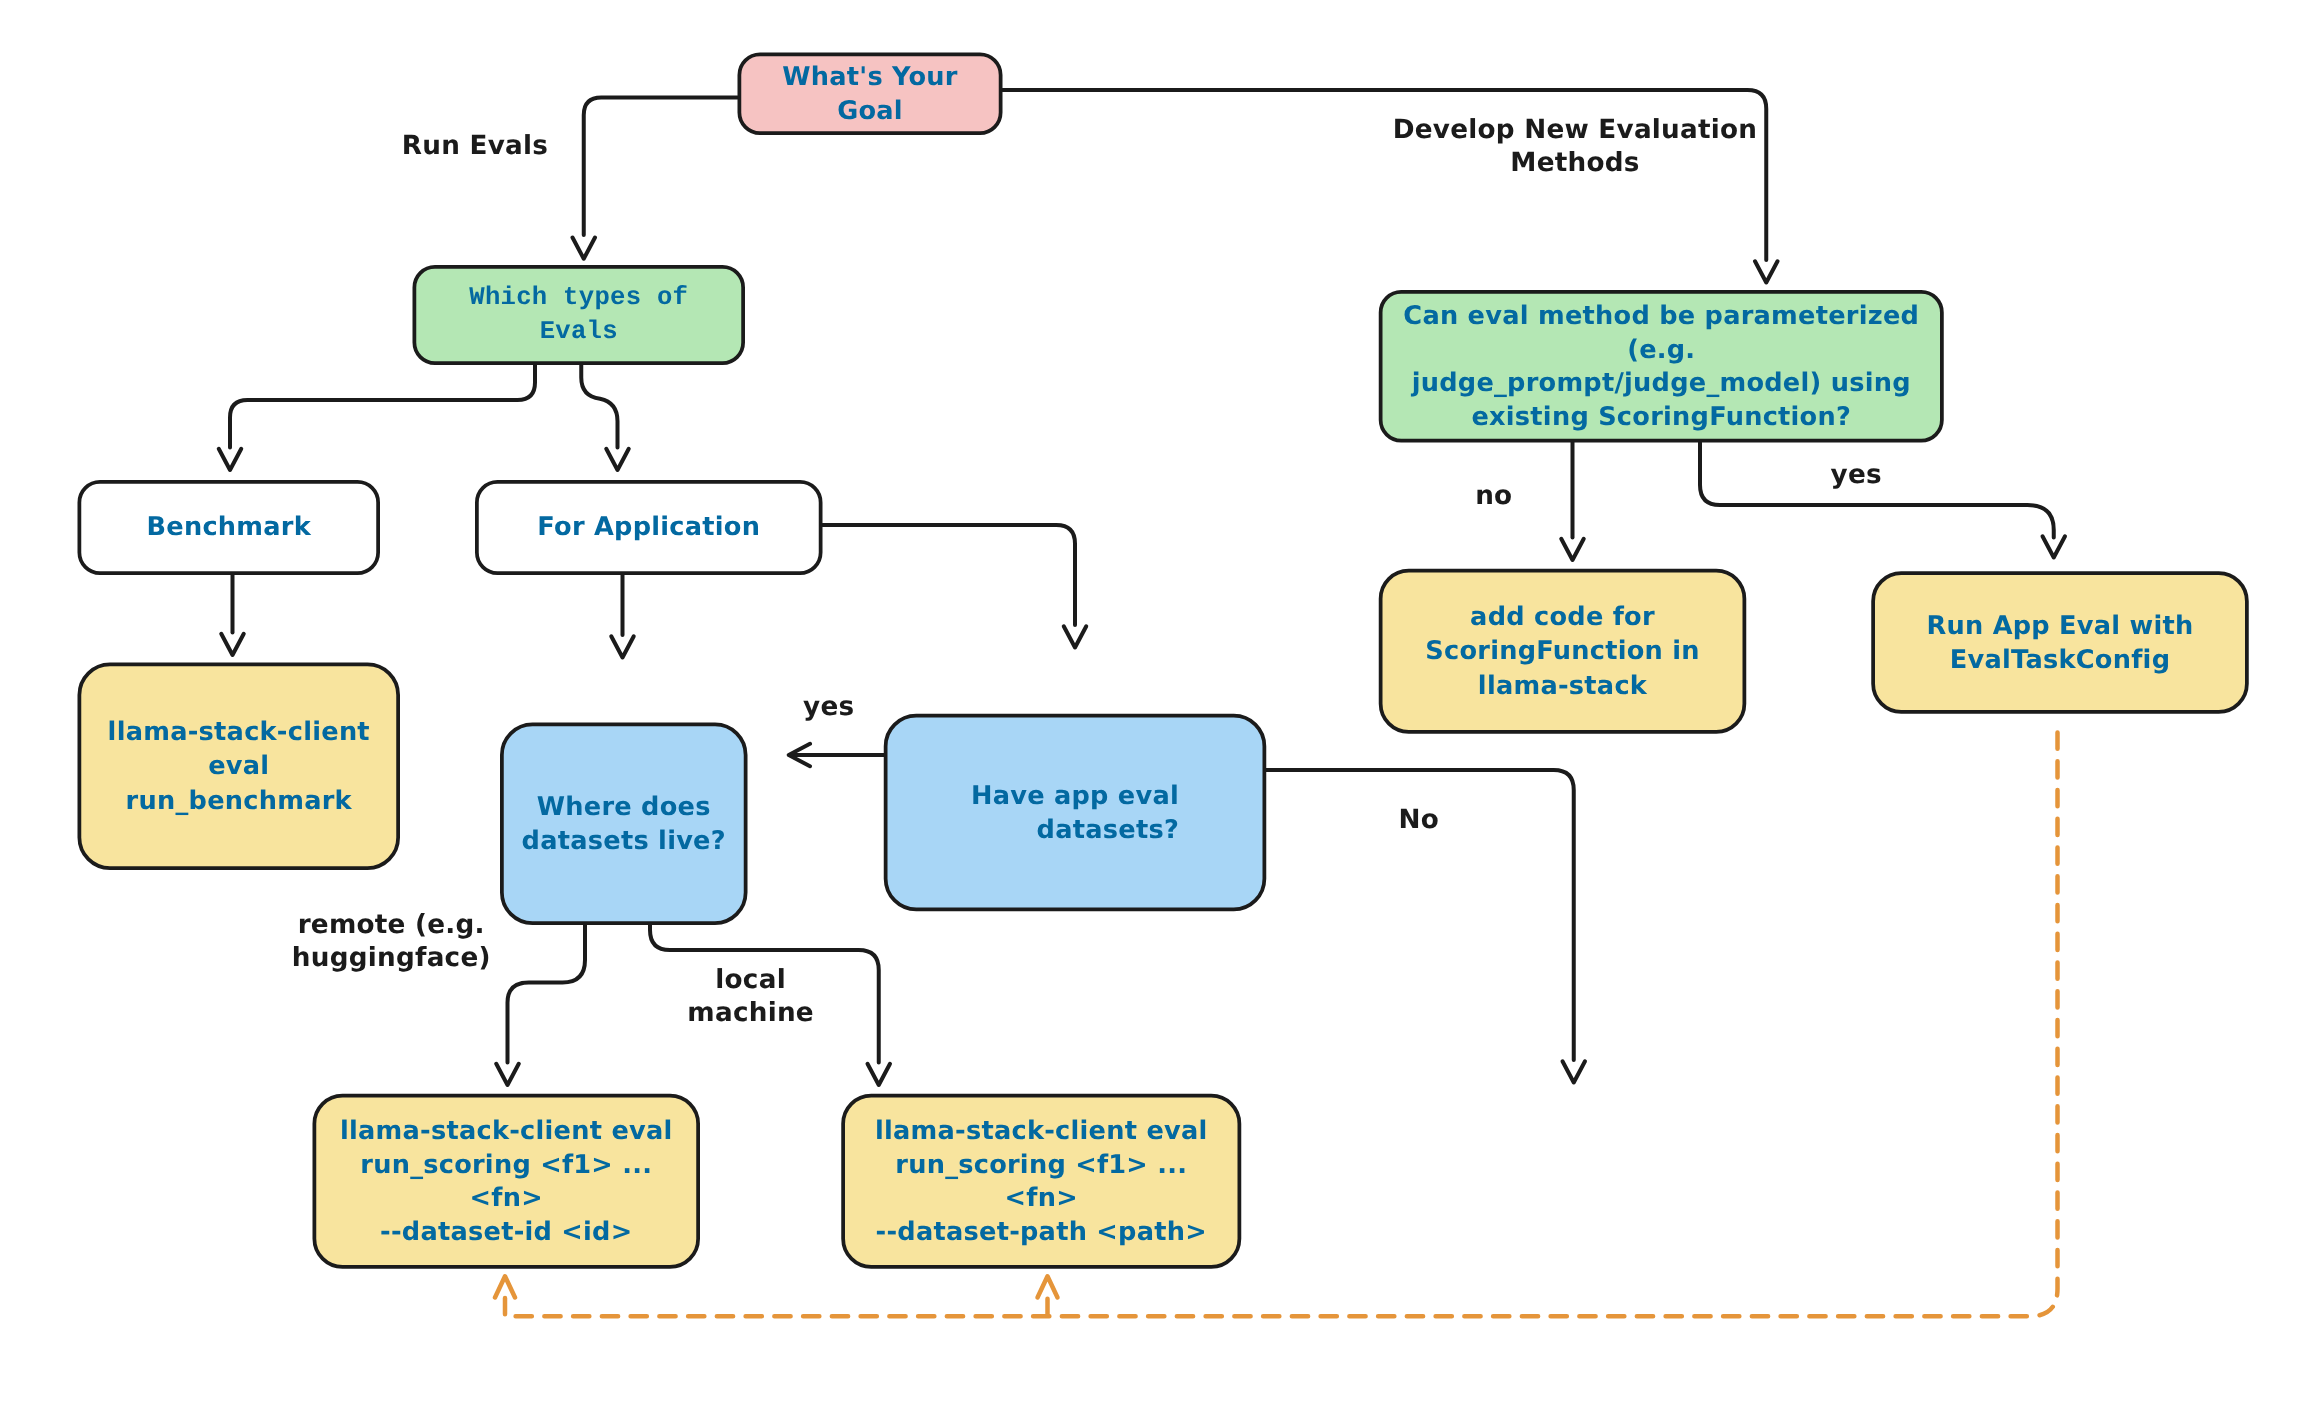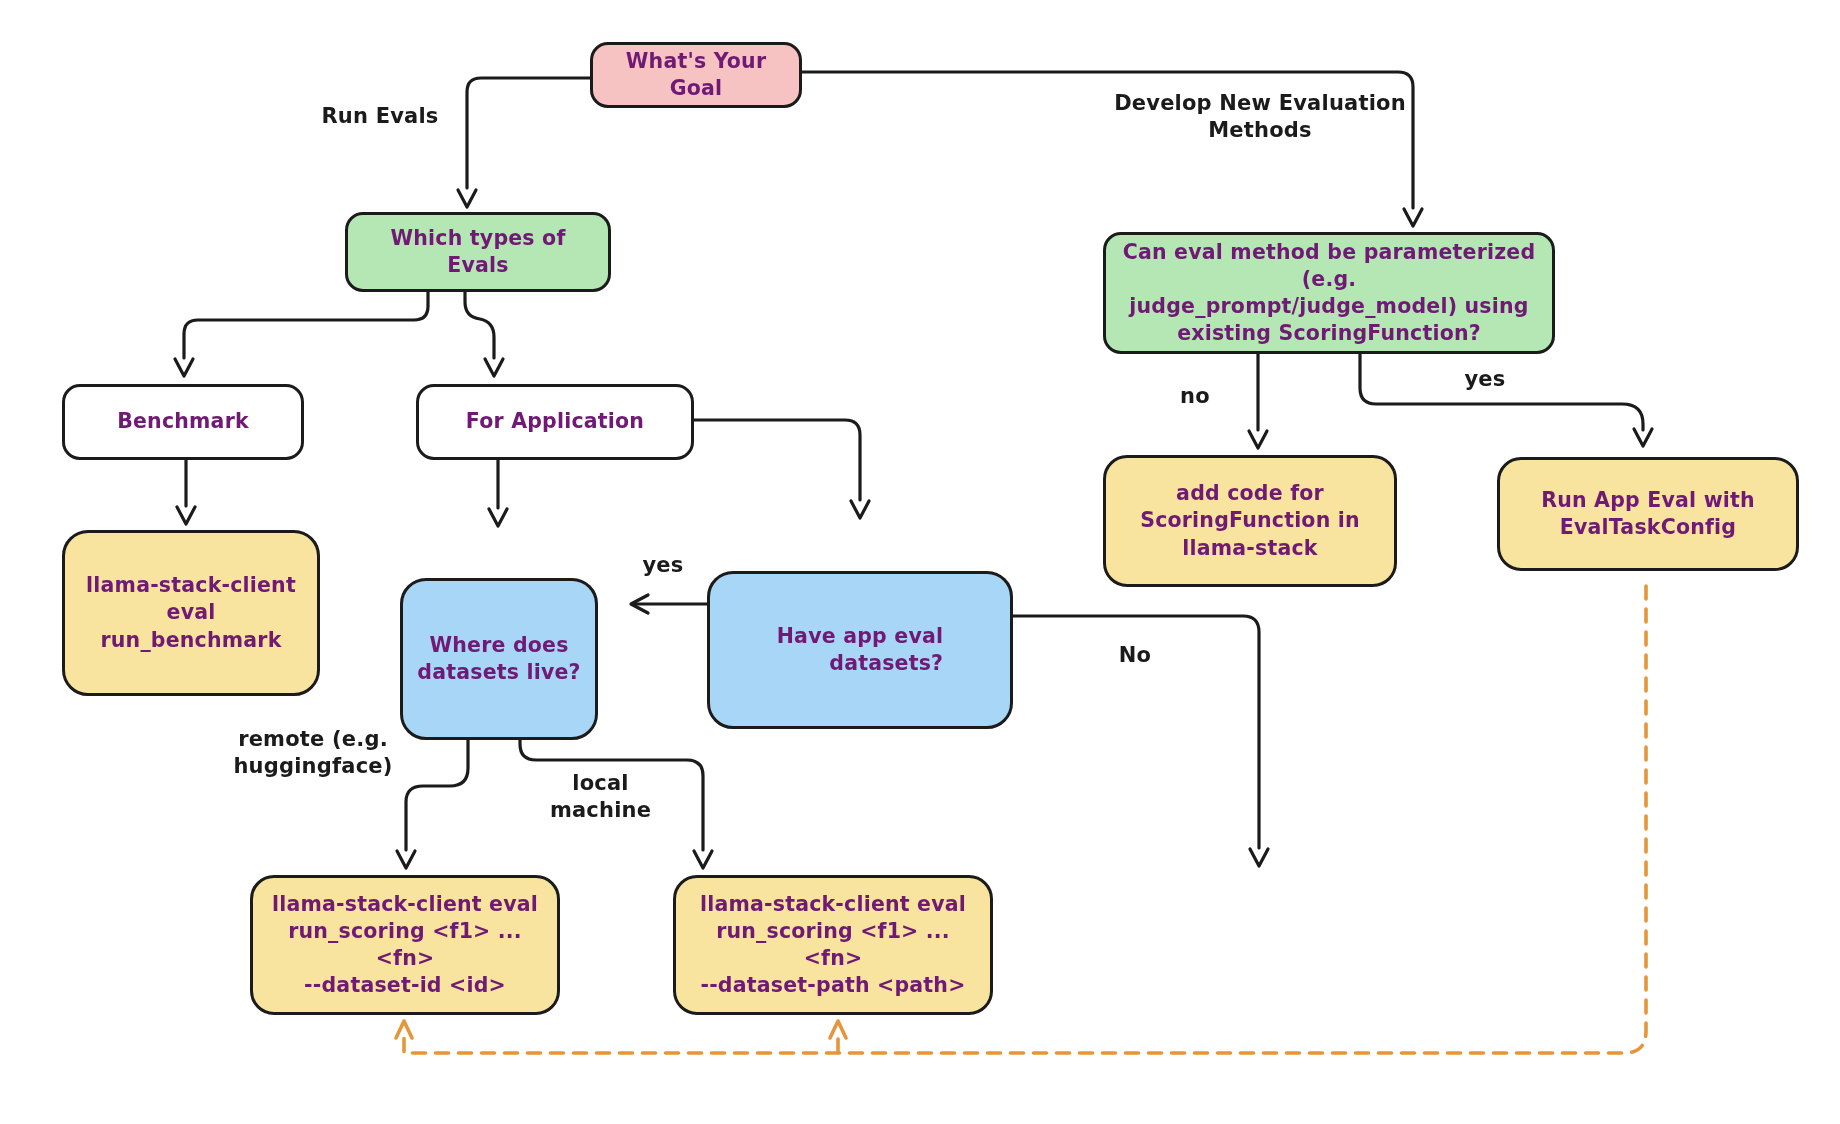--- a/index.html
+++ b/index.html
@@ -14,21 +14,21 @@
   .edges path{fill:none;stroke:#1b1b1b;stroke-width:3.2;stroke-linecap:round;stroke-linejoin:round;}
   .edges path.dashed{stroke:#e5953a;stroke-width:3.6;stroke-dasharray:13 10;}
   .edges path.dashed-arrow{stroke:#e5953a;stroke-dasharray:none;}
   .node{
     position:absolute;
     box-sizing:border-box;
     border:3.2px solid #1b1b1b;
     border-radius:18px;
     display:flex;align-items:center;justify-content:center;
     text-align:center;
-    font-size:20.5px;font-weight:600;color:#701a75;
+    font-size:20.5px;font-weight:600;color:#0369a1;
     line-height:1.32;letter-spacing:.2px;
     padding:6px 10px;
   }
   .node-text{white-space:pre-line;}
   .pink{background:#f6c3c2;}
   .green{background:#b4e7b4;}
   .blue{background:#a8d6f6;margin-top:46px;}
   .white{background:#ffffff;}
   .yellow{background:#f8e49e;}
   .dashed-border{border-style:dashed;border-width:3.4px;border-radius:16px;}
@@ -117,36 +117,36 @@
       <path class="dashed dashed-arrow" d="M 396 1038 L 404 1021 L 412 1038"></path>
       <path class="dashed dashed-arrow" d="M 830 1038 L 838 1021 L 846 1038"></path>
     </g>
   </svg>
 
   <div class="node pink" style="left:590px;top:42px;width:212px;height:66px;">
     <span class="node-text">What's Your
 Goal</span>
   </div>
 
-  <div class="node green" style="left:345px;top:212px;width:266px;height:80px;">
+  <div class="node green" style="left:330px;top:212px;width:266px;height:80px;font-family:Liberation Mono, monospace;">
     <span class="node-text">Which types of
 Evals</span>
   </div>
 
   <div class="node green" style="left:1103px;top:232px;width:452px;height:122px;">
     <span class="node-text">Can eval method be parameterized (e.g.
 judge_prompt/judge_model) using
 existing ScoringFunction?</span>
   </div>
 
   <div class="node white" style="left:62px;top:384px;width:242px;height:76px;text-align:right;">
     <span class="node-text">Benchmark</span>
   </div>
 
-  <div class="node white" style="left:380px;top:384px;width:278px;height:76px;margin-left:36px;">
+  <div class="node white" style="left:380px;top:384px;width:278px;height:76px;">
     <span class="node-text">For Application</span>
   </div>
 
   <div class="node yellow" style="left:62px;top:530px;width:258px;height:166px;border-radius:26px;">
     <span class="node-text">llama-stack-client
 eval run_benchmark</span>
   </div>
 
   <div class="node blue" style="left:400px;top:532px;width:198px;height:162px;border-radius:26px;">
     <span class="node-text">Where does

